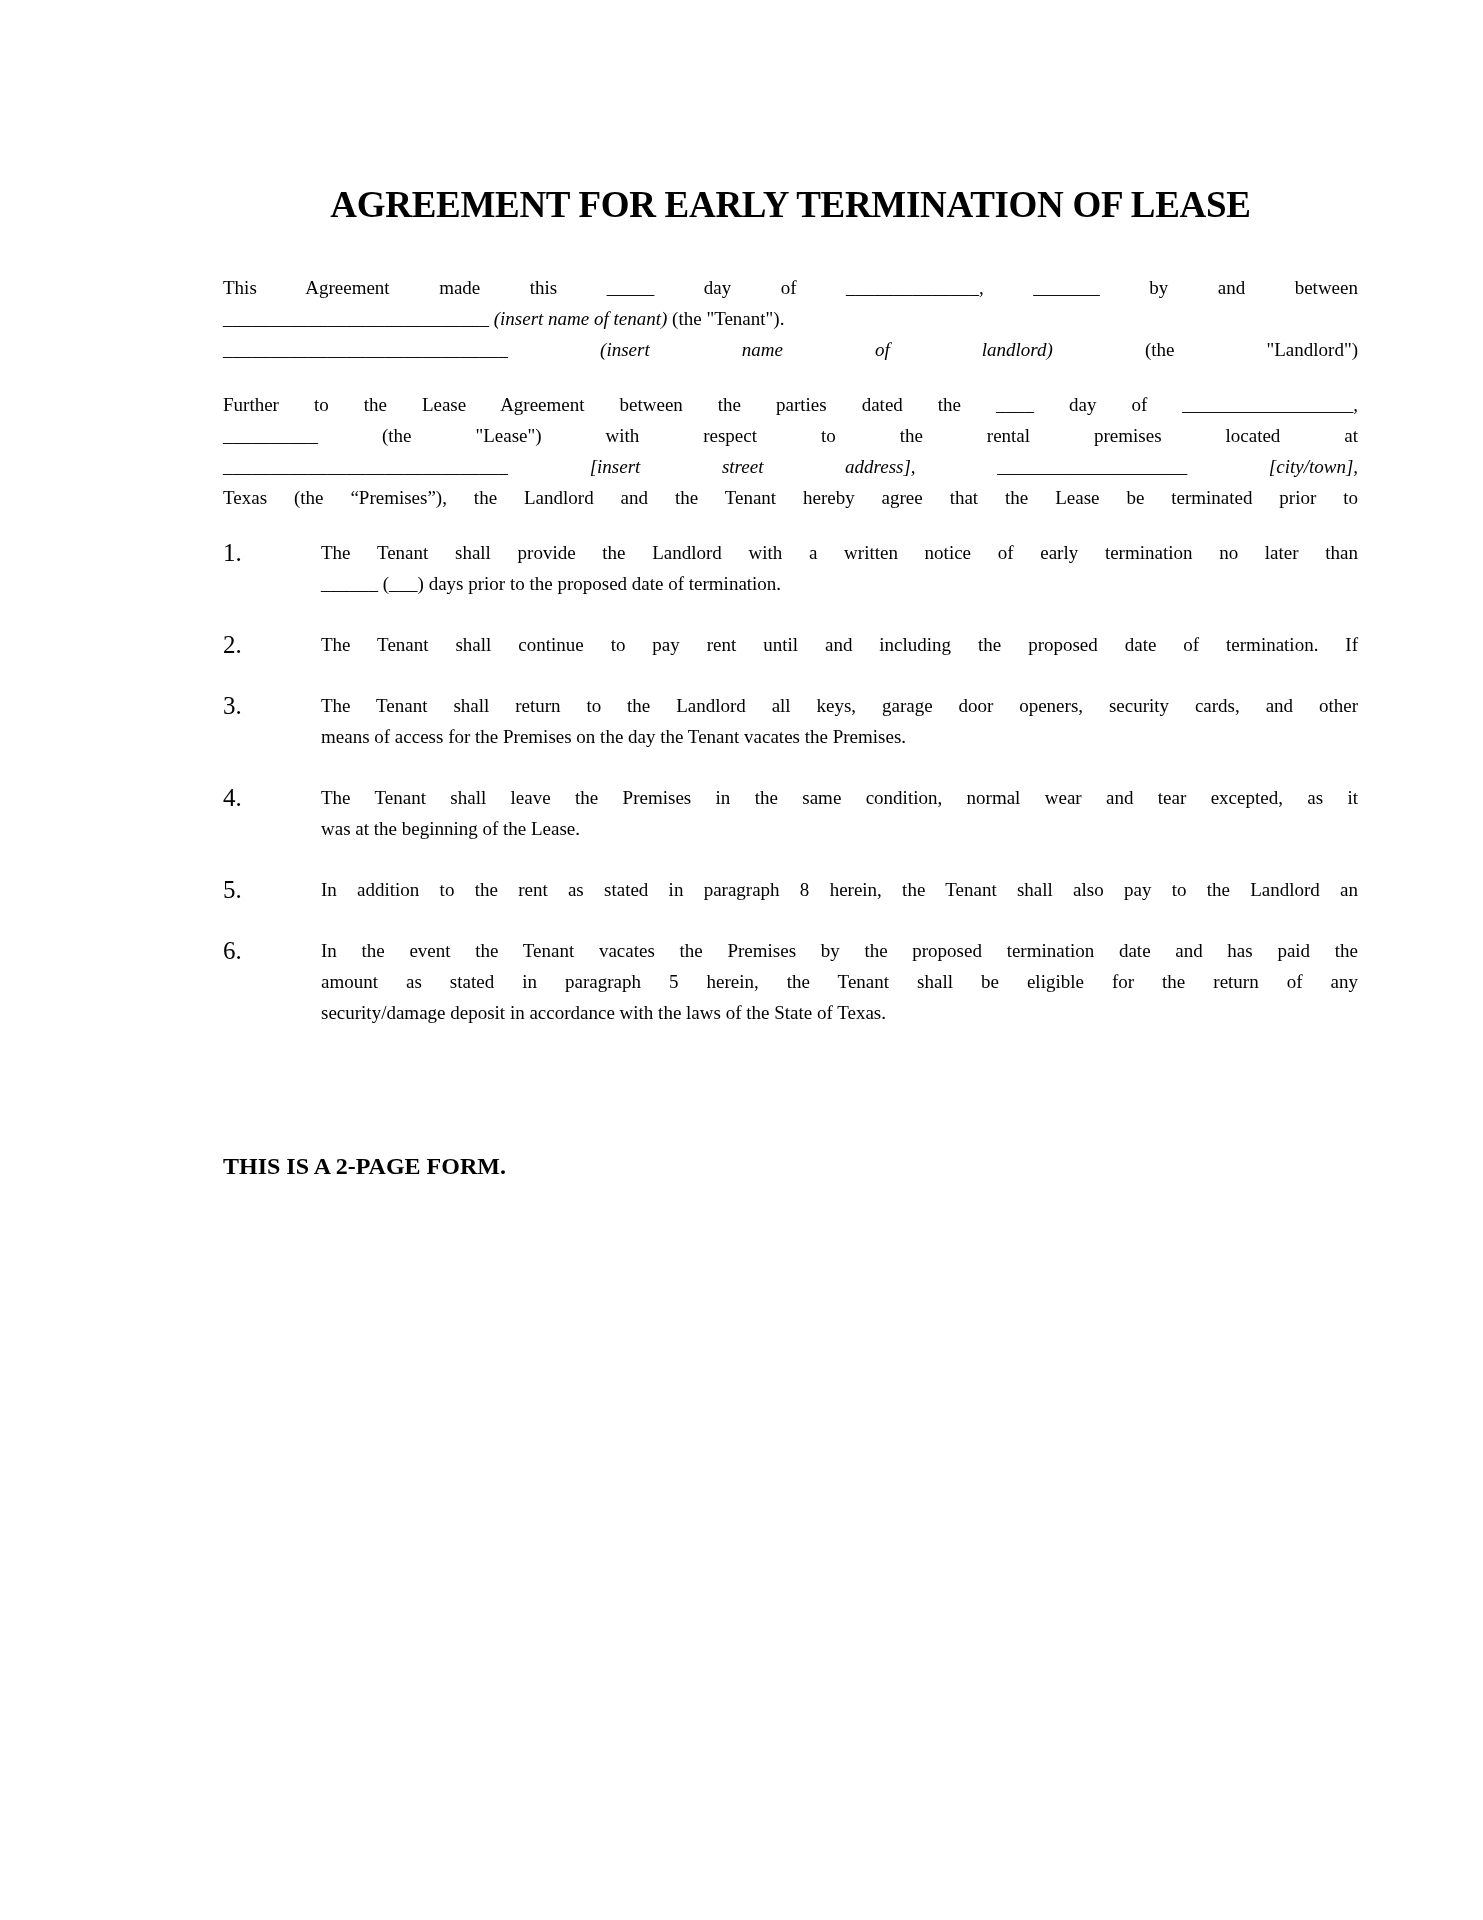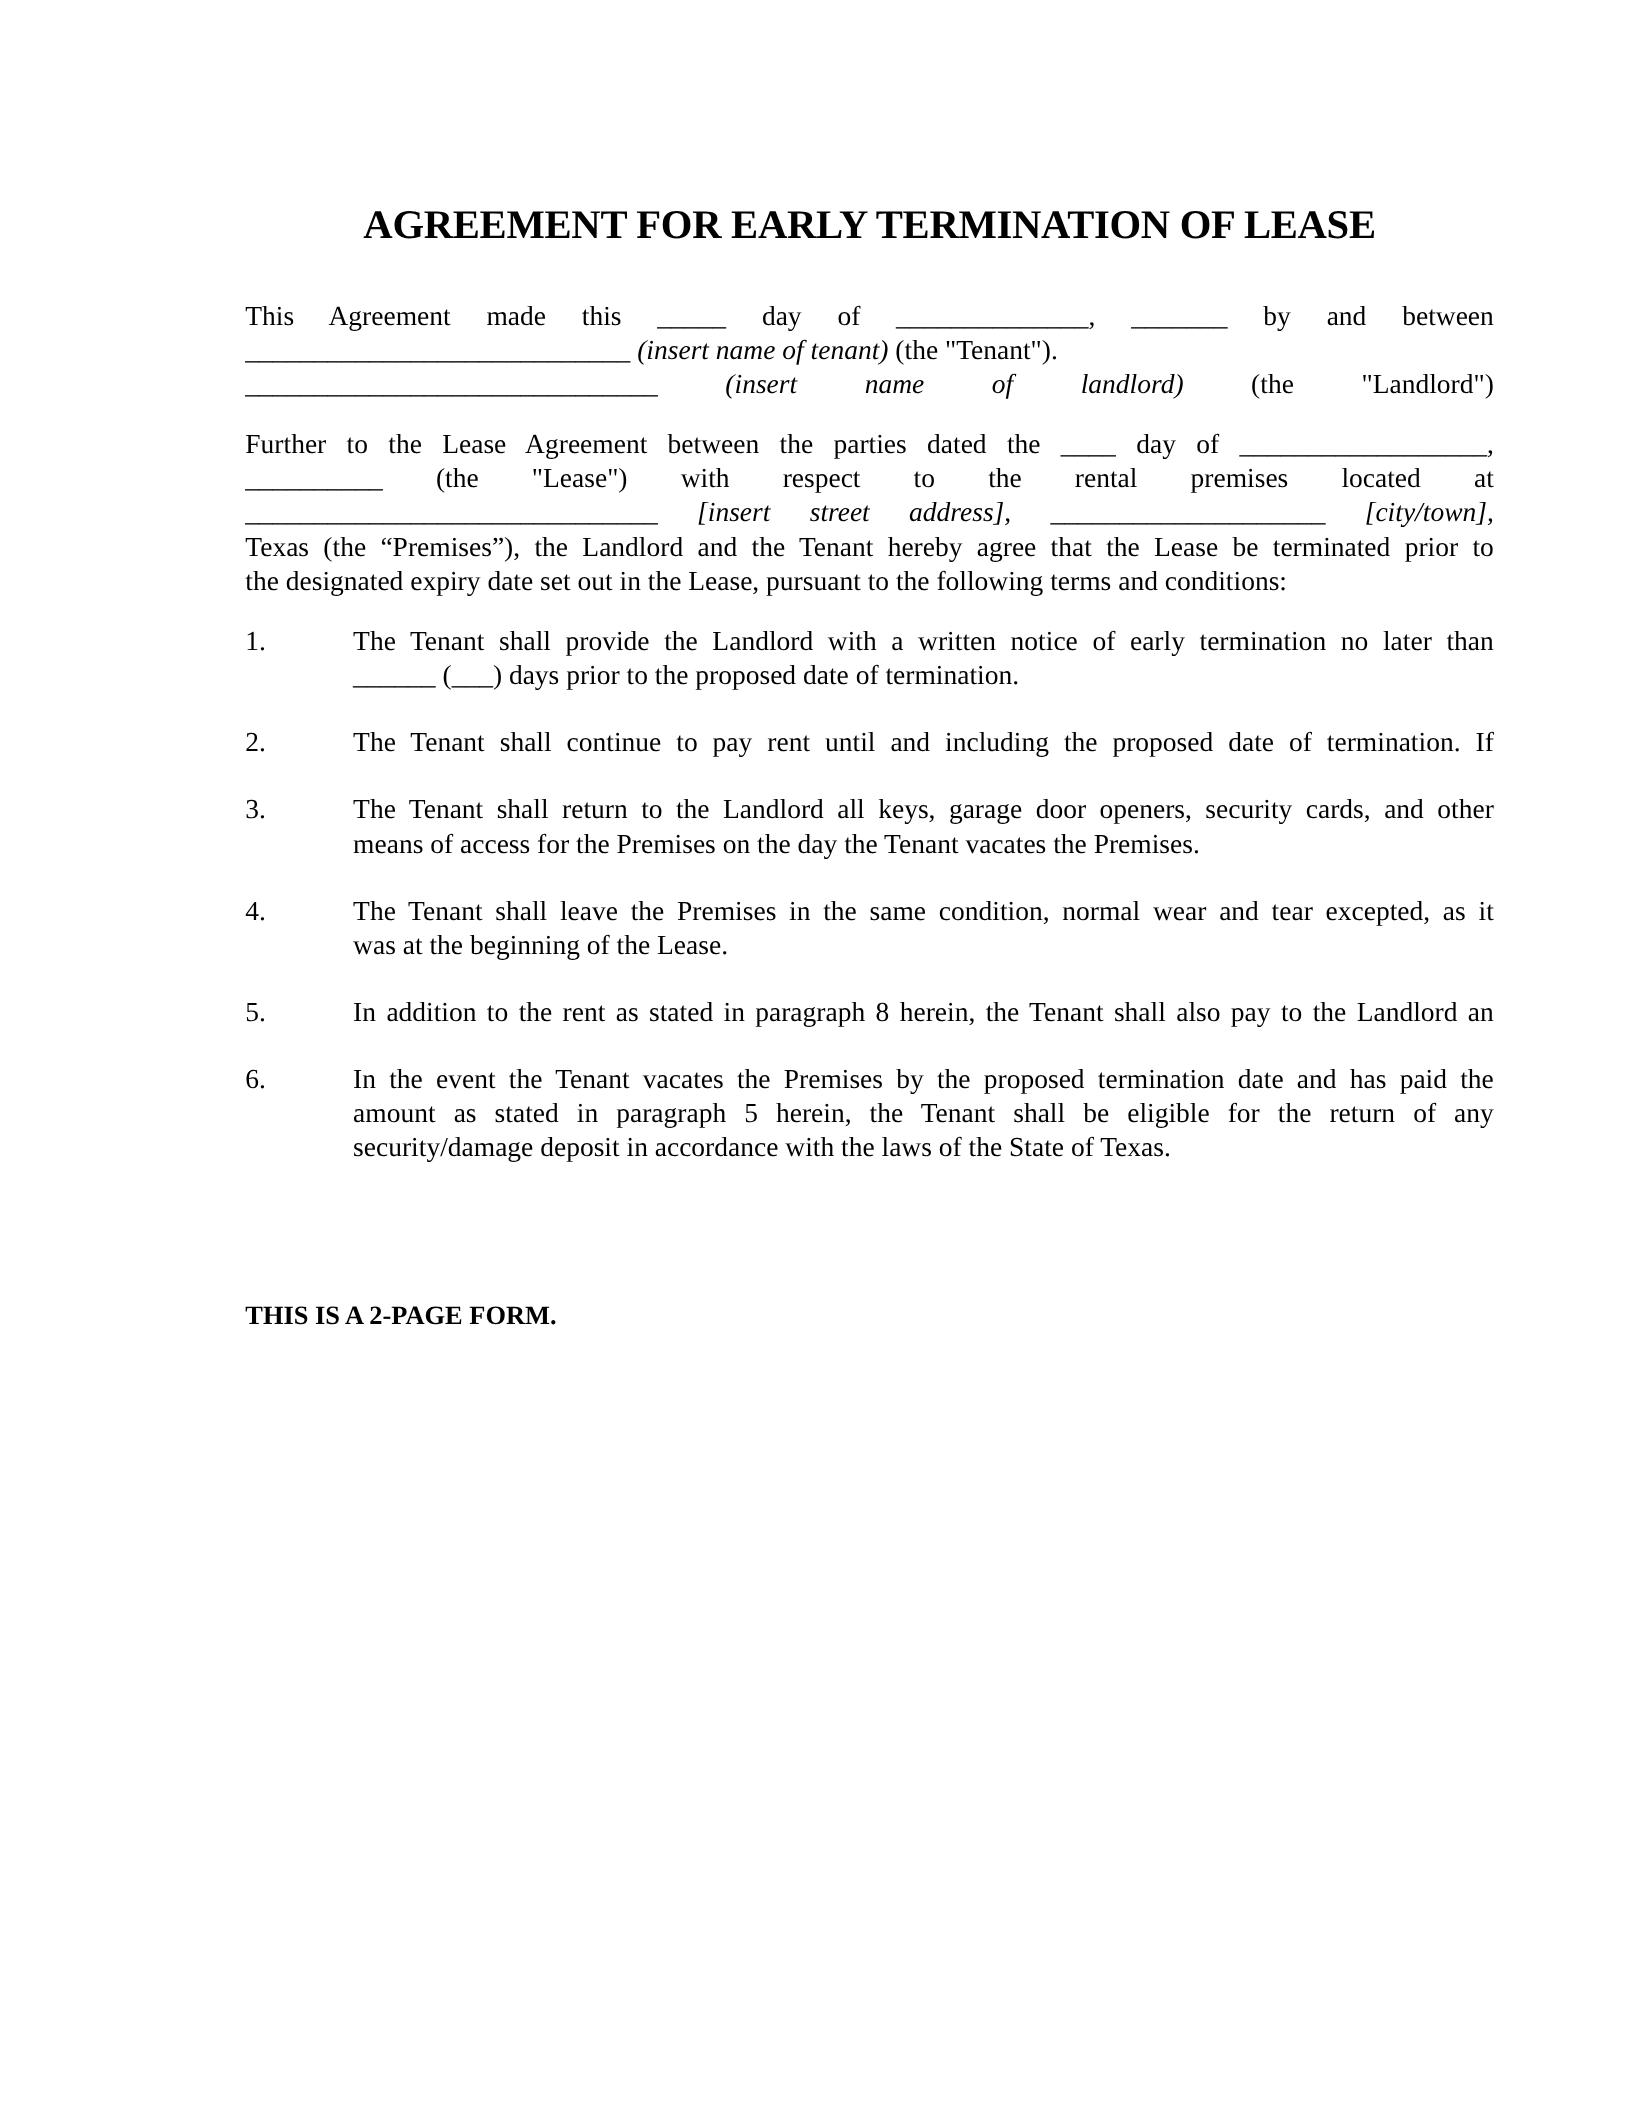--- a/index.html
+++ b/index.html
@@ -28,21 +28,21 @@
     line-height: 46px;
     font-weight: bold;
     text-align: center;
     letter-spacing: -0.3px;
     white-space: nowrap;
   }
   .para {
     margin: 0 0 24px 0;
   }
   .line {
-    font-size: 25px;
+    font-size: 19px;
     line-height: 31px;
     white-space: nowrap;
   }
   .line.j {
     text-align: justify;
     text-align-last: justify;
     -moz-text-align-last: justify;
   }
   .it {
     font-style: italic;
@@ -84,21 +84,20 @@
         <div class="para">
           <div class="line j"><span>This Agreement made this _____ day of ______________, _______ by and between</span></div>
           <div class="line"><span>____________________________ </span><span class="it">(insert name of tenant)</span><span> (the "Tenant").</span></div>
           <div class="line j"><span>______________________________ </span><span class="it">(insert name of landlord)</span><span> (the "Landlord")</span></div>
         </div>
         <div class="para">
           <div class="line j"><span>Further to the Lease Agreement between the parties dated the ____ day of __________________,</span></div>
           <div class="line j"><span>__________ (the "Lease") with respect to the rental premises located at</span></div>
           <div class="line j"><span>______________________________ </span><span class="it">[insert street address],</span><span> ____________________ </span><span class="it">[city/town],</span></div>
           <div class="line j"><span>Texas (the “Premises”), the Landlord and the Tenant hereby agree that the Lease be terminated prior to</span></div>
-          <div class="line"><span>the designated expiry date set out in the Lease, pursuant to the following terms and conditions:</span></div>
         </div>
       </div>
 
     <div id="terms" class="terms">
         <div class="term">
           <div class="term-num">1.</div>
           <div class="term-body">
             <div class="line j"><span>The Tenant shall provide the Landlord with a written notice of early termination no later than</span></div>
             <div class="line"><span>______ (___) days prior to the proposed date of termination.</span></div>
           </div>

